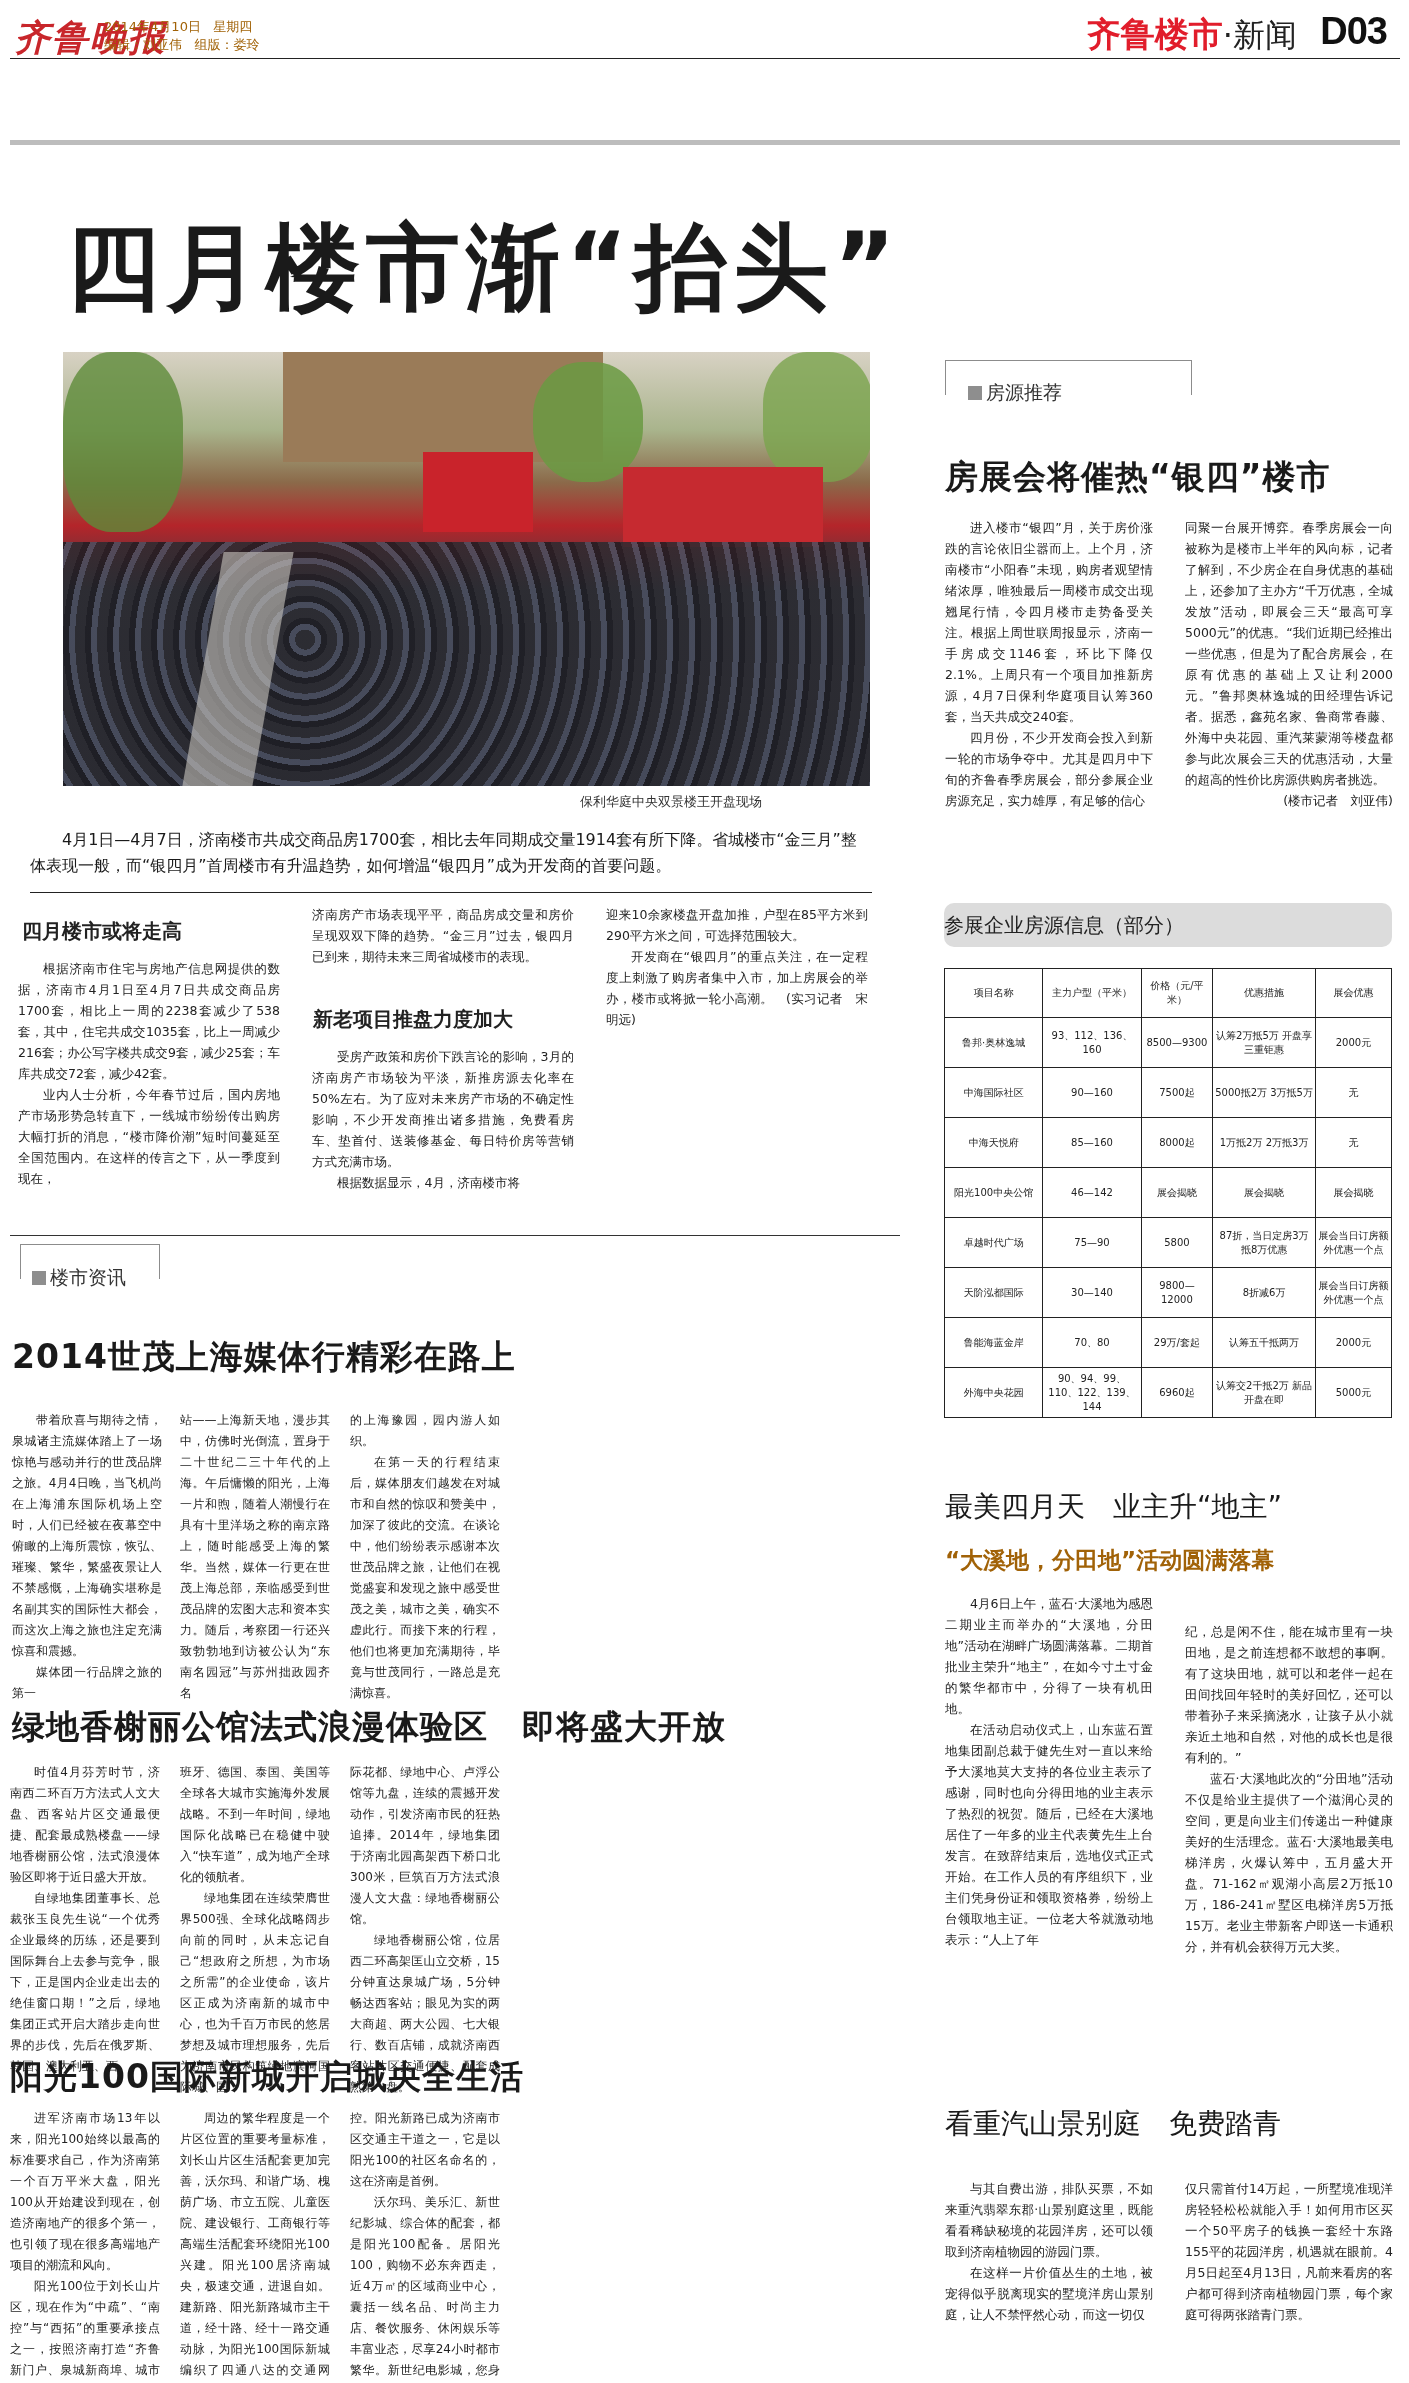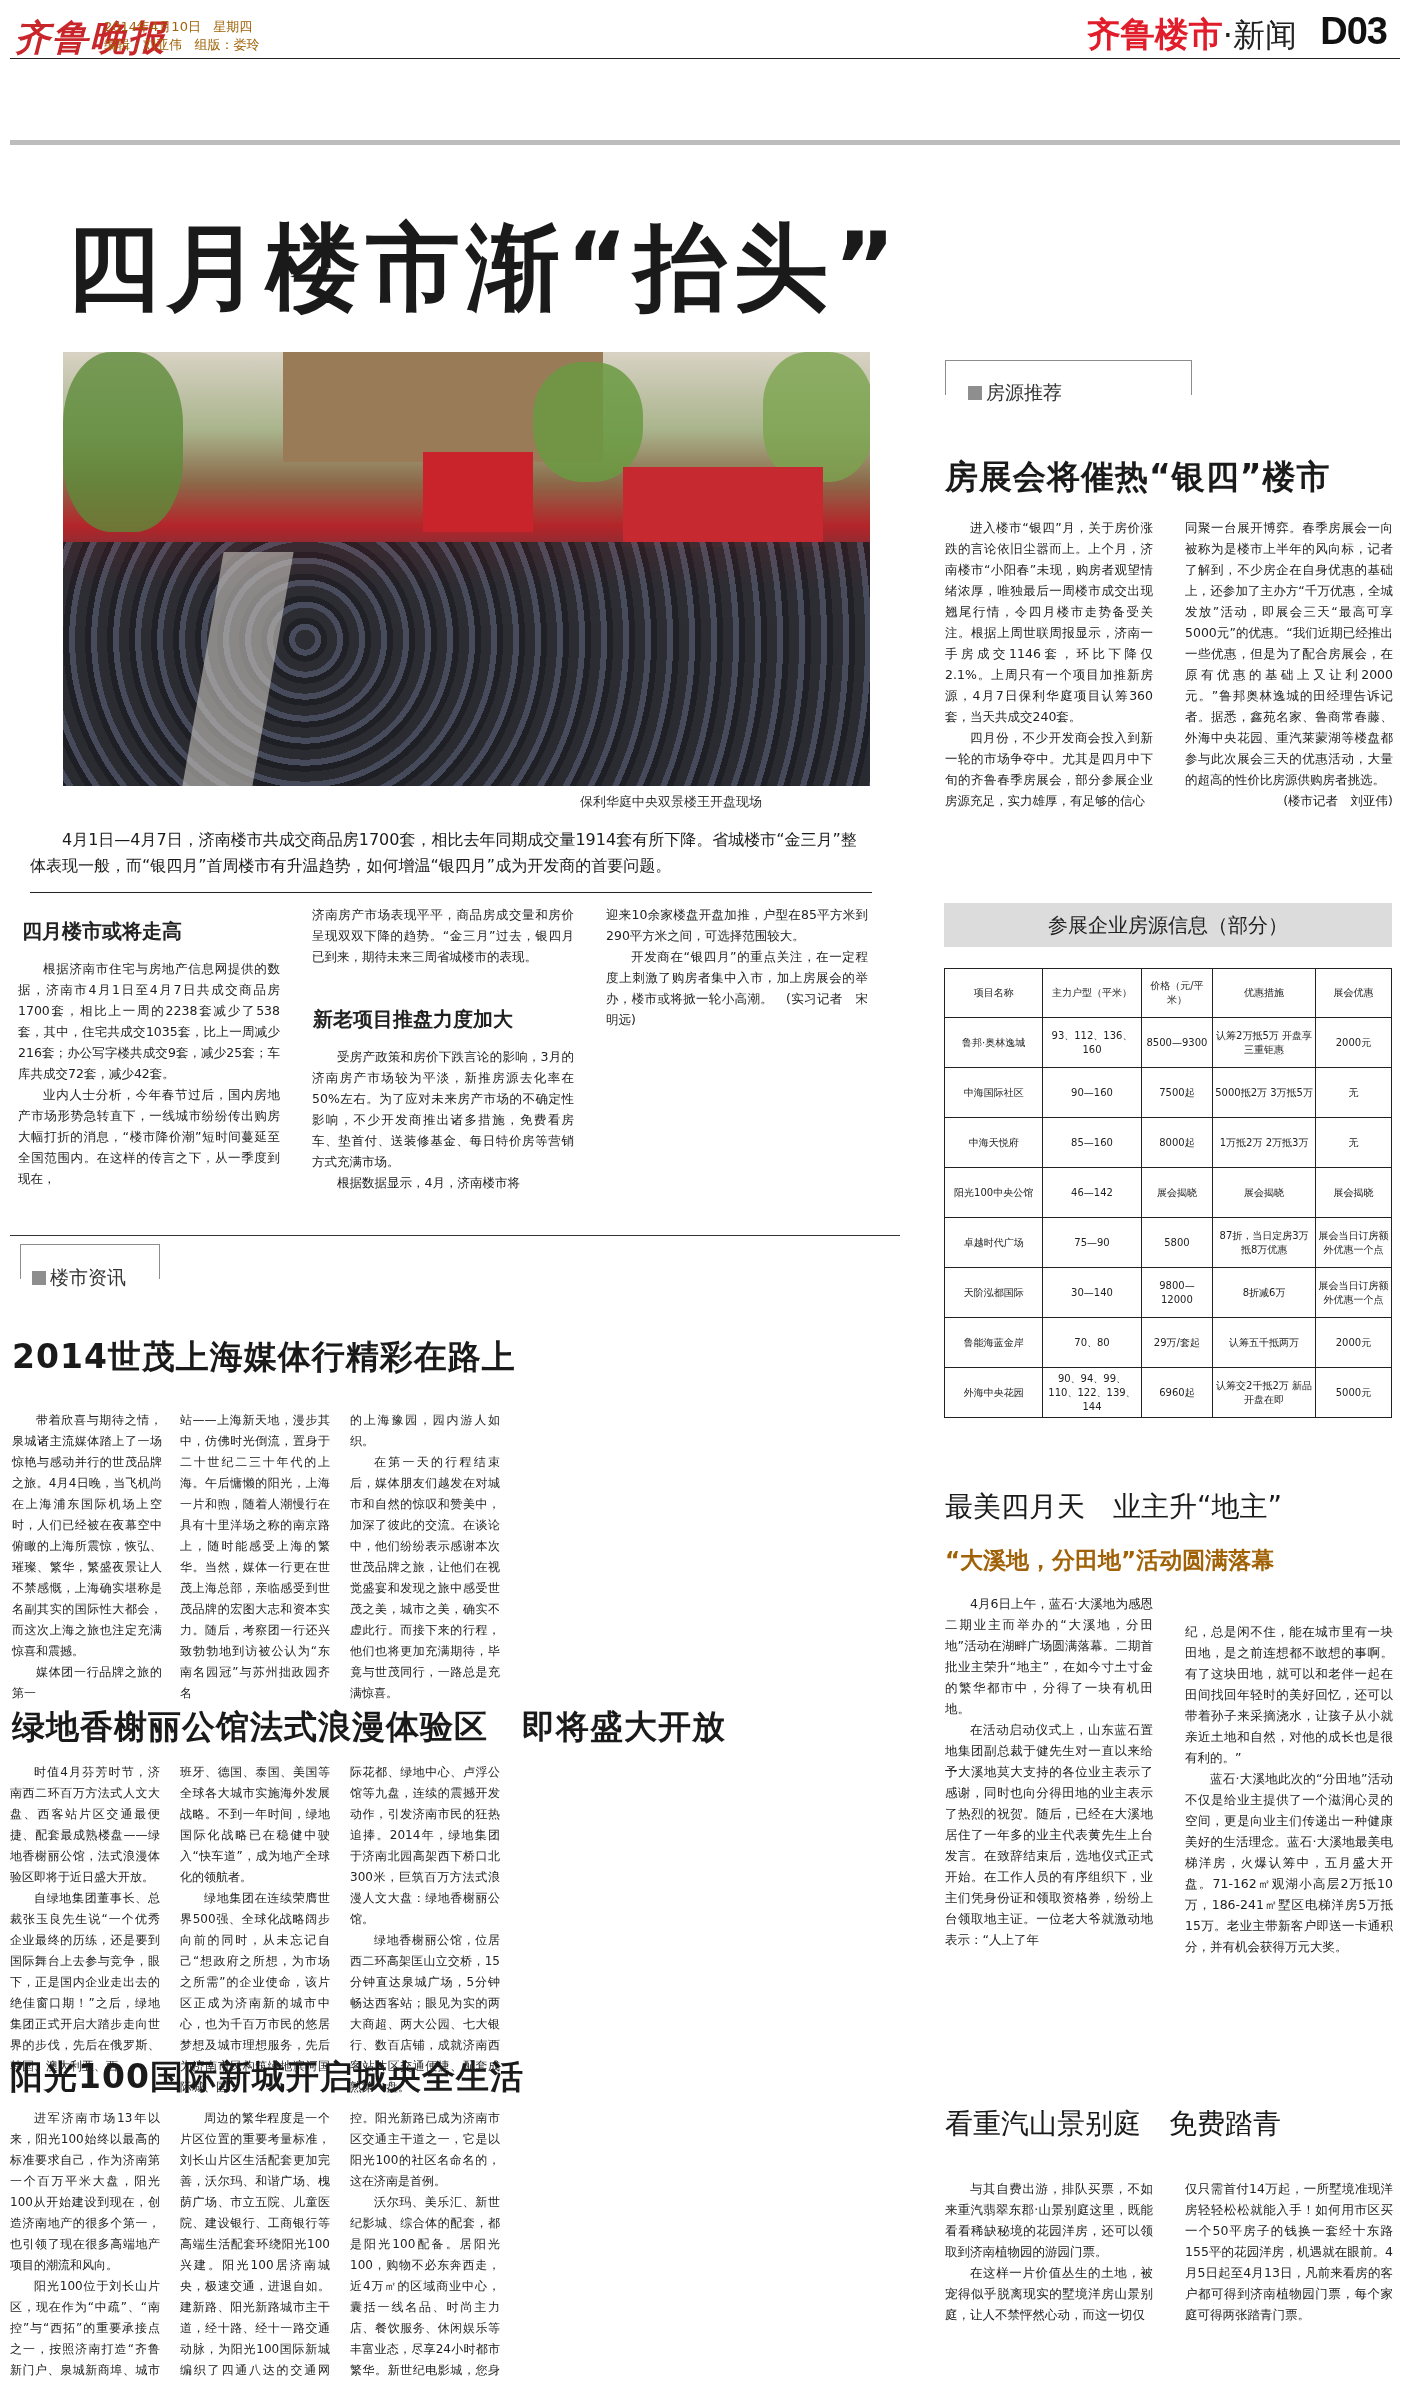--- a/index.html
+++ b/index.html
@@ -36,21 +36,21 @@
   .col { font-size: 12.5px; line-height: 21px; color: #222; text-align: justify; }
   .col p { margin: 0; text-indent: 2em; }
   .sub-head { font-size: 20px; font-weight: bold; color: #222; }
   .tag-box { border: 1px solid #8c8c8c; border-bottom: none; }
   .tag-label { font-size: 19px; color: #333; background: #fff; padding: 0 6px; }
   .tag-label .sq { display: inline-block; width: 14px; height: 14px; background: #8e8e8e; margin-right: 4px; vertical-align: -1px; }
   .art-head { font-size: 33px; font-weight: bold; color: #1a1a1a; letter-spacing: 1px; }
   .rule-thin { height: 1px; background: #333; }
   
   .tbl-title { left: 944px; top: 903px; width: 448px; height: 44px; background: #dcdcdc;
-               font-size: 20px; text-align: center; line-height: 44px; color: #222; }
+               font-size: 20px; text-align: left; line-height: 44px; color: #222; border-radius: 10px; }
   table.info { position: absolute; left: 944px; top: 968px; width: 448px; border-collapse: collapse; font-size: 10px; color: #222; }
   table.info td, table.info th { border: 1px solid #222; text-align: center; padding: 2px 2px; font-weight: normal; line-height: 14px; }
   table.info th { height: 44px; }
   table.info td { height: 45px; }
   .hl-right { font-size: 28px; font-weight: normal; }
 </style>
 </head>
 <body>
 
 <div class="abs logo">齐鲁晚报</div>

